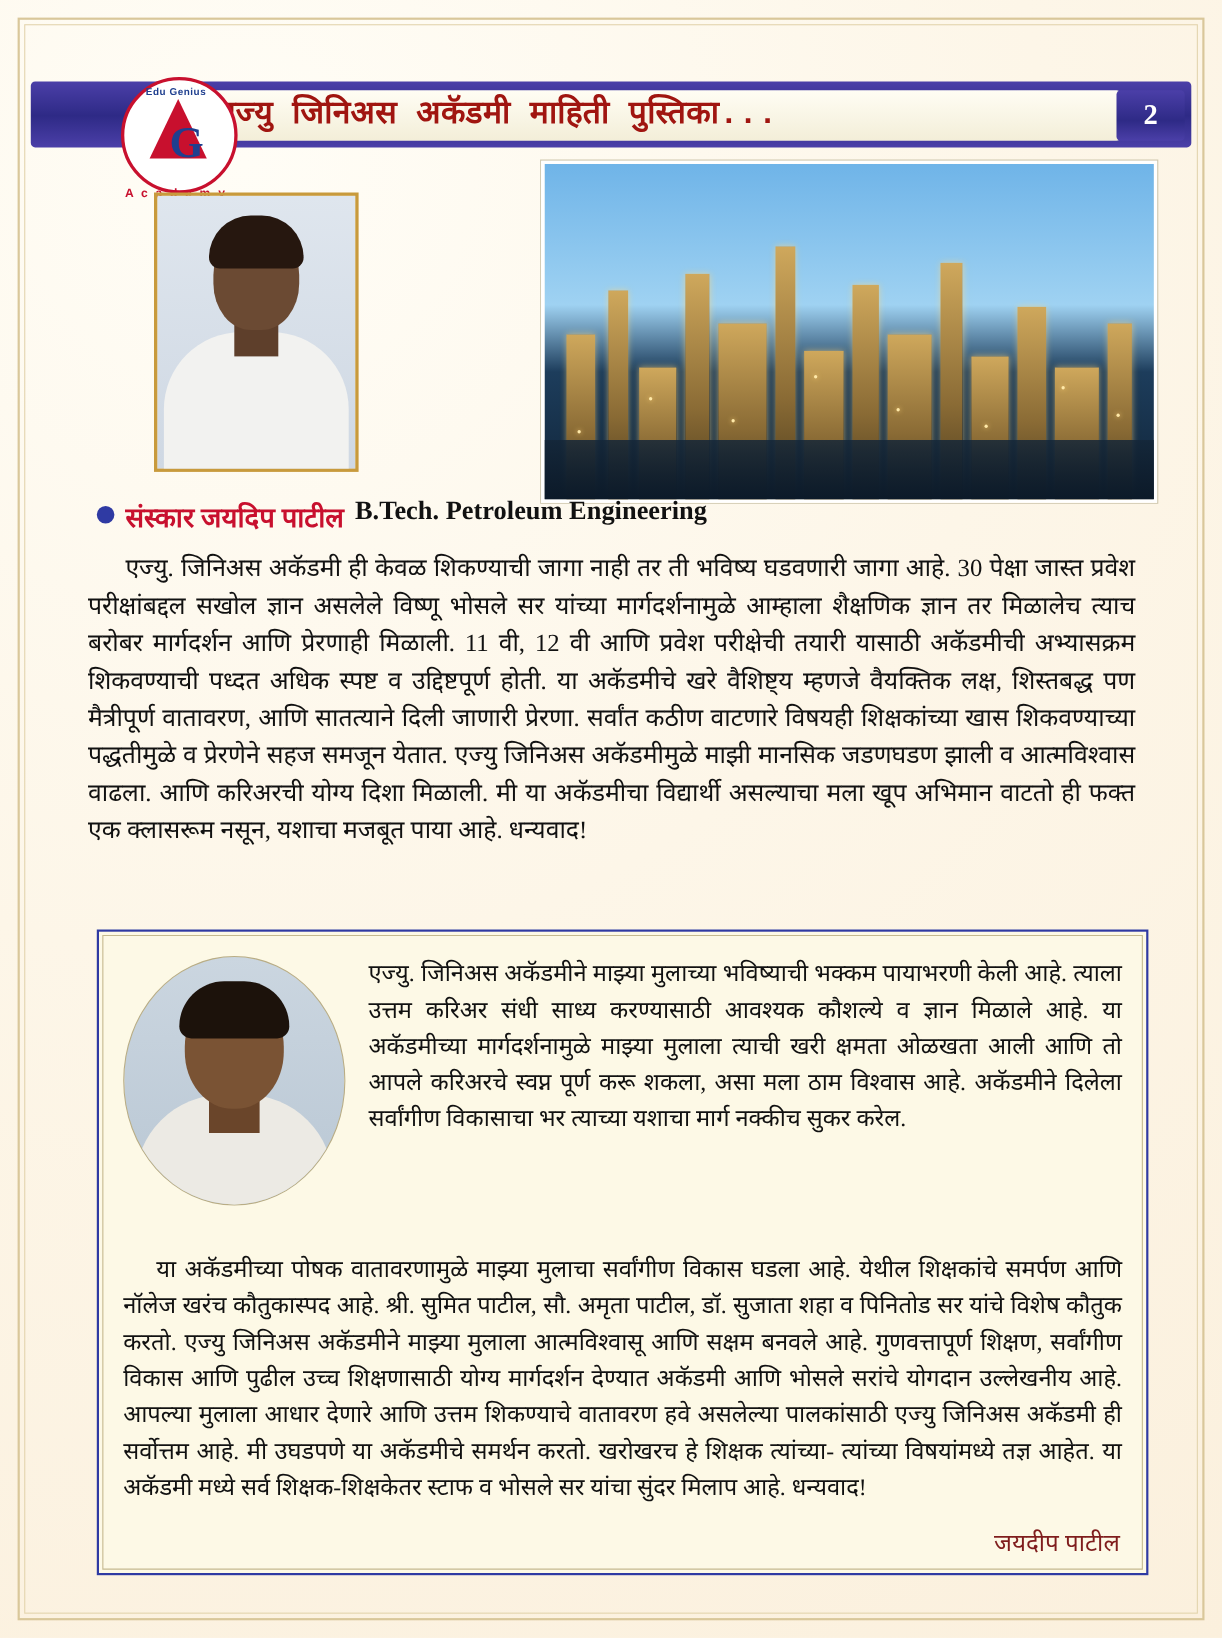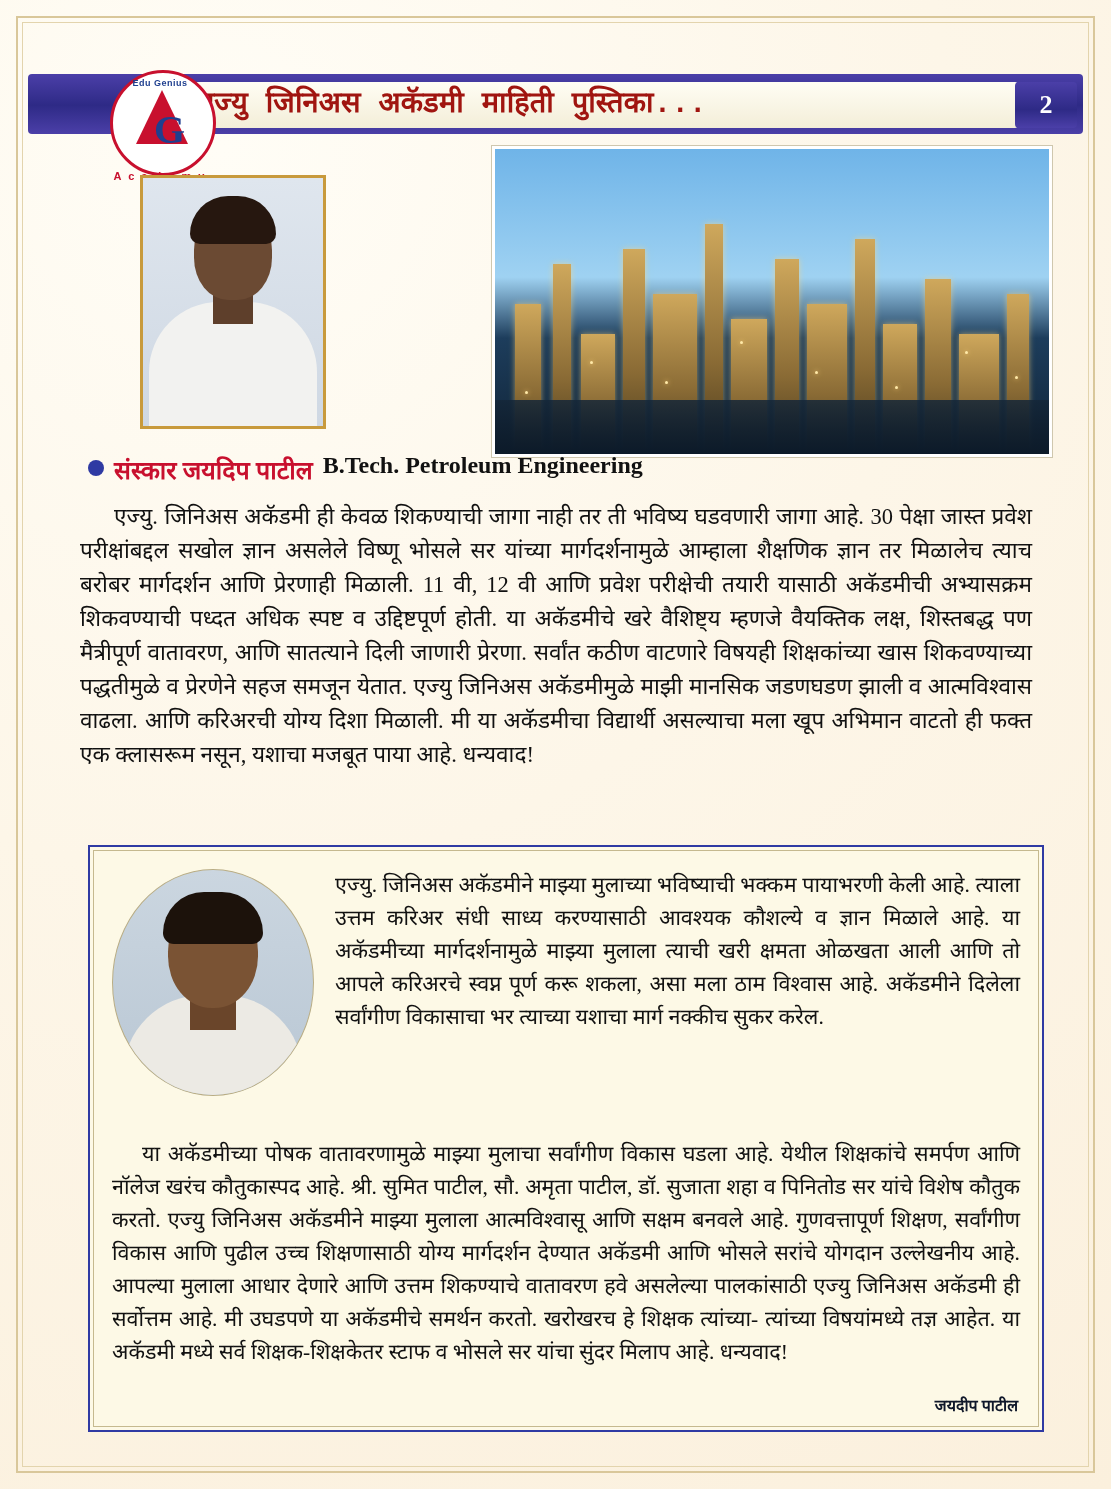--- a/index.html
+++ b/index.html
@@ -354,23 +354,23 @@
     color: #111111;
     text-align: justify;
     text-indent: 30px;
     margin-top: 36px;
   }
   .parent-sign {
     position: absolute;
     right: 24px;
     bottom: 14px;
     font-family: "Liberation Serif", serif;
-    font-size: 16px;
-    font-weight: bold;
-    color: #0f172a;
+    font-size: 22px;
+    font-weight: normal;
+    color: #7f1d1d;
   }
 </style>
 </head>
 <body>
 
 <div class="page">
 
   <div class="border-outer"></div>
   <div class="border-inner"></div>
 

